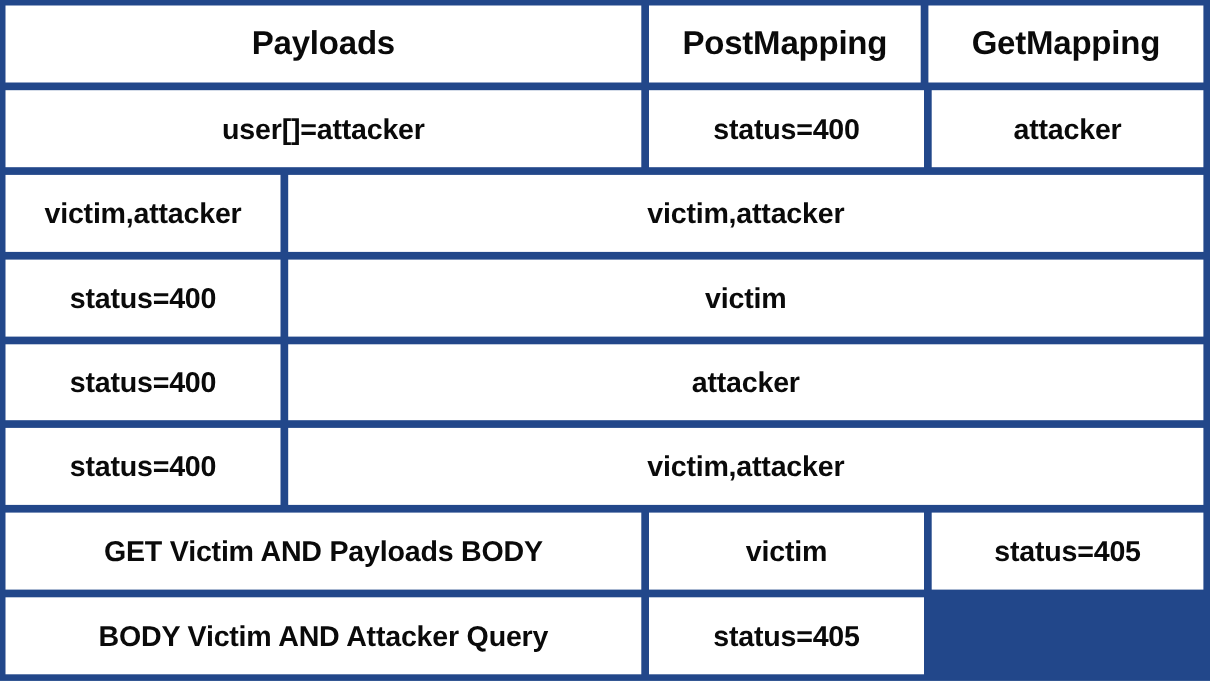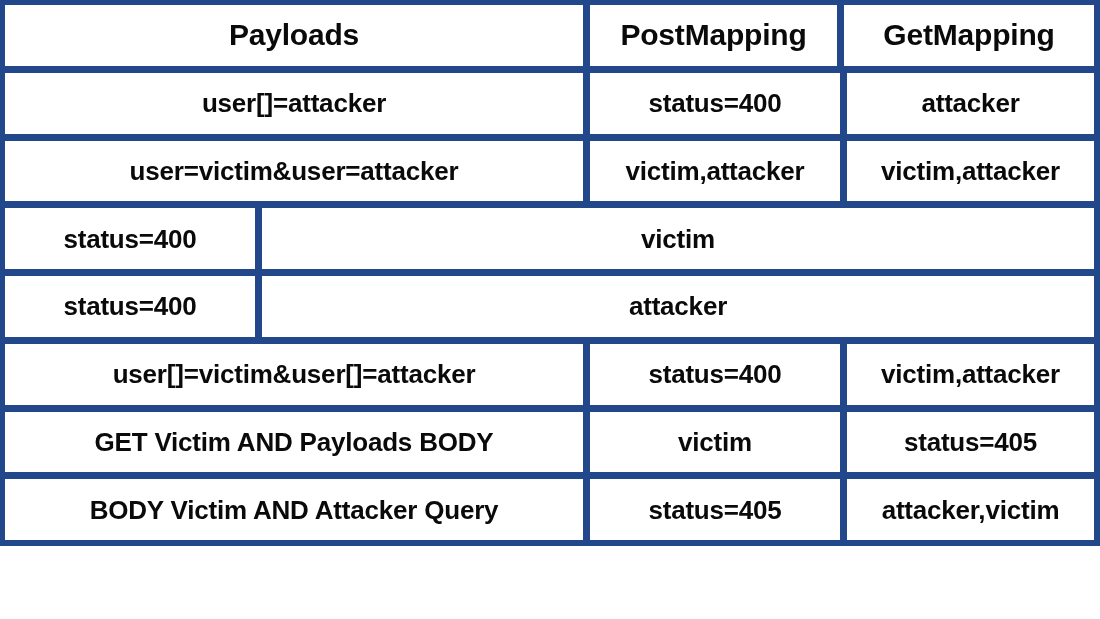--- a/index.html
+++ b/index.html
@@ -10,21 +10,21 @@
   }
   body {
     width: 1100px;
     height: 619px;
     overflow: hidden;
     font-family: "Liberation Sans", sans-serif;
   }
 
   #table-root {
     width: 1100px;
-    height: 546px;
+    height: 619px;
     box-sizing: border-box;
     background: #22478a;
     display: flex;
     flex-direction: column;
     padding: 5px 6px 6px 5px;
     gap: 7px;
   }
 
   .table-row {
     flex: 1 1 0;
@@ -74,46 +74,43 @@
     <div class="cell col-get">GetMapping</div>
   </div>
 
   <div class="table-row body-row">
     <div class="cell col-payload">user[]=attacker</div>
     <div class="cell col-get">status=400</div>
     <div class="cell col-post">attacker</div>
   </div>
 
   <div class="table-row body-row">
-    <div class="cell col-payload">user=victim&amp;user=attacker</div>
     <div class="cell col-get">victim,attacker</div>
     <div class="cell col-post">victim,attacker</div>
   </div>
 
   <div class="table-row body-row">
     <div class="cell col-get">status=400</div>
     <div class="cell col-post">victim</div>
   </div>
 
   <div class="table-row body-row">
     <div class="cell col-get">status=400</div>
     <div class="cell col-post">attacker</div>
   </div>
 
   <div class="table-row body-row">
-    <div class="cell col-payload">user[]=victim&amp;user[]=attacker</div>
     <div class="cell col-get">status=400</div>
     <div class="cell col-post">victim,attacker</div>
   </div>
 
   <div class="table-row body-row">
     <div class="cell col-payload">GET Victim AND Payloads BODY</div>
     <div class="cell col-get">victim</div>
     <div class="cell col-post">status=405</div>
   </div>
 
   <div class="table-row body-row">
     <div class="cell col-payload">BODY Victim AND Attacker Query</div>
     <div class="cell col-get">status=405</div>
-    <div class="cell col-post">attacker,victim</div>
   </div>
 
 </div>
 
 </body></html>

